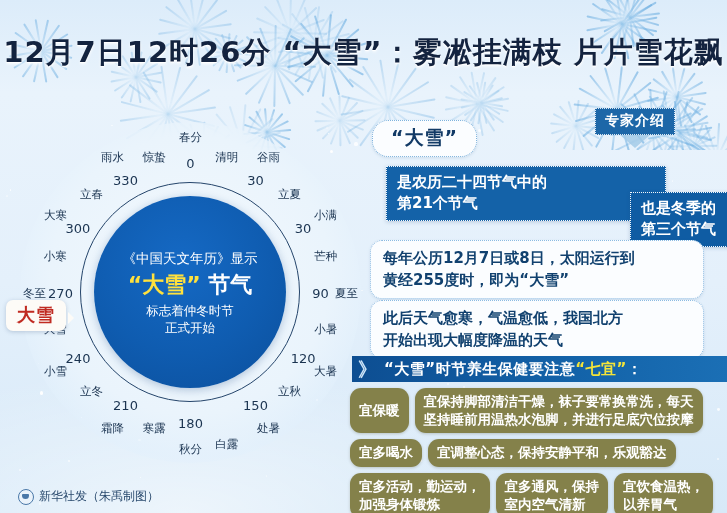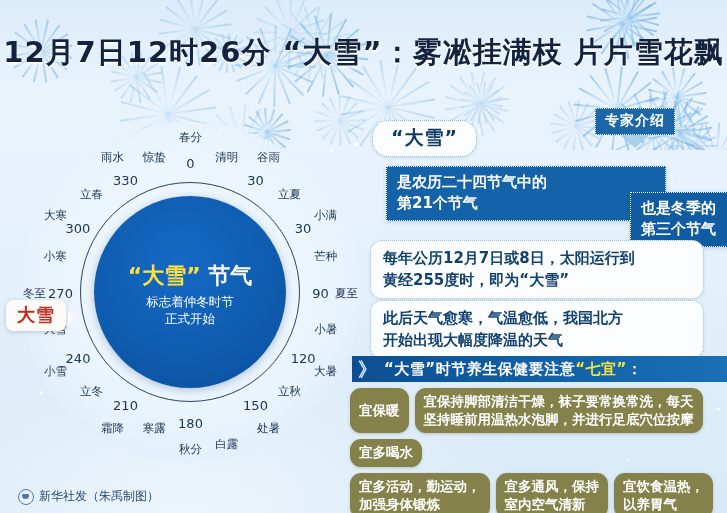--- a/index.html
+++ b/index.html
@@ -575,20 +575,21 @@
         <div class="wlabel wdeg" style="left: 42.5px; top: 172.5px; transform: translate(-50%, -50%);">270</div>
         <div class="wlabel wname" style="left: 37.2704px; top: 136.265px; transform: translate(-50%, -50%);">小寒</div>
         <div class="wlabel wname" style="left: 37.4px; top: 94.5px; transform: translate(-50%, -50%);">大寒</div>
         <div class="wlabel wdeg" style="left: 59.9167px; top: 107.5px; transform: translate(-50%, -50%);">300</div>
         <div class="wlabel wname" style="left: 73.5051px; top: 73.5051px; transform: translate(-50%, -50%);">立春</div>
         <div class="wlabel wname" style="left: 94.5px; top: 37.4px; transform: translate(-50%, -50%);">雨水</div>
         <div class="wlabel wdeg" style="left: 107.5px; top: 59.9167px; transform: translate(-50%, -50%);">330</div>
         <div class="wlabel wname" style="left: 136.265px; top: 37.2704px; transform: translate(-50%, -50%);">惊蛰</div>
       </div>
     <div id="centertext">
+      <div class="ct1">《中国天文年历》显示</div>
       <div class="ct3"><em>“大雪”</em><span> 节气</span></div>
       <div class="ct4">标志着仲冬时节</div>
       <div class="ct4">正式开始</div>
     </div>
   </div>
 
   <div id="daxue-badge">
     <span>大雪</span>
   </div>
 
@@ -614,20 +615,21 @@
     <div class="txt"><span>“大雪”时节养生保健要注意</span><em>“七宜”</em><span>：</span></div>
   </div>
 
   <div class="tipwrap" id="tipwrap">
       <div class="tiprow">
         <div class="tip">宜保暖</div>
         <div class="tip two">宜保持脚部清洁干燥，袜子要常换常洗，每天<br>坚持睡前用温热水泡脚，并进行足底穴位按摩</div>
       </div>
       <div class="tiprow">
         <div class="tip">宜多喝水</div>
+        <div class="tip">宜调整心态，保持安静平和，乐观豁达</div>
       </div>
       <div class="tiprow">
         <div class="tip two">宜多活动，勤运动，<br>加强身体锻炼</div>
         <div class="tip two">宜多通风，保持<br>室内空气清新</div>
         <div class="tip two">宜饮食温热，<br>以养胃气</div>
       </div>
     </div>
 
   <div id="credit">
     <div class="logo"></div>

